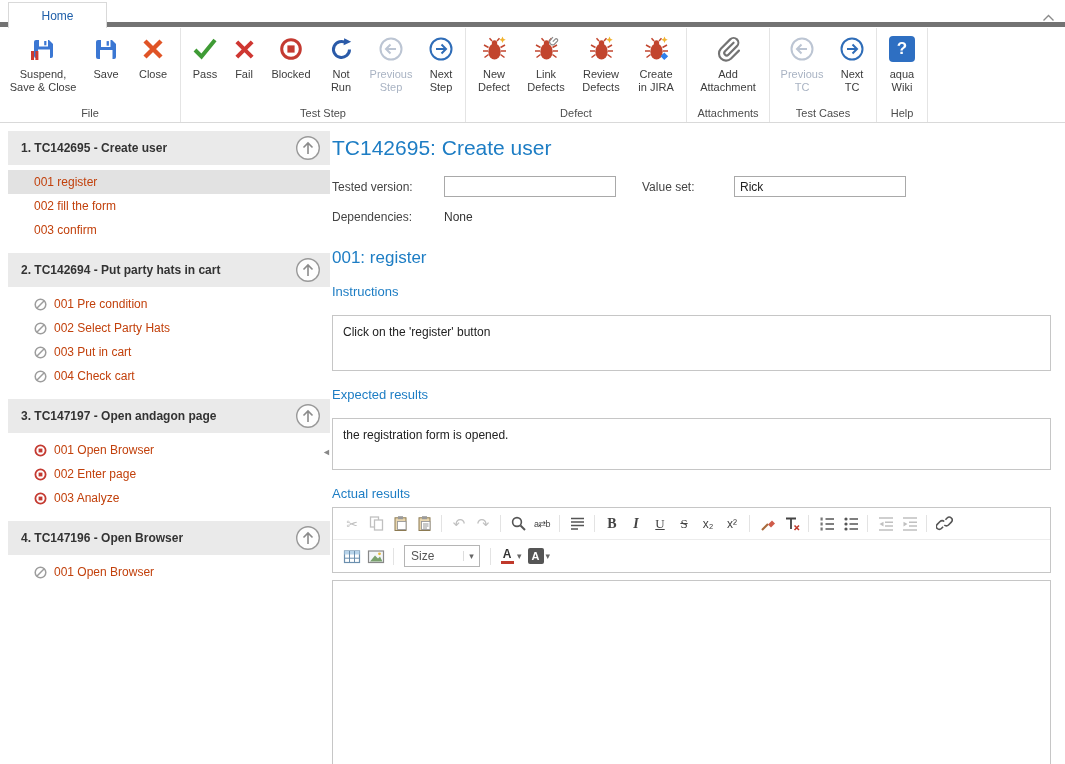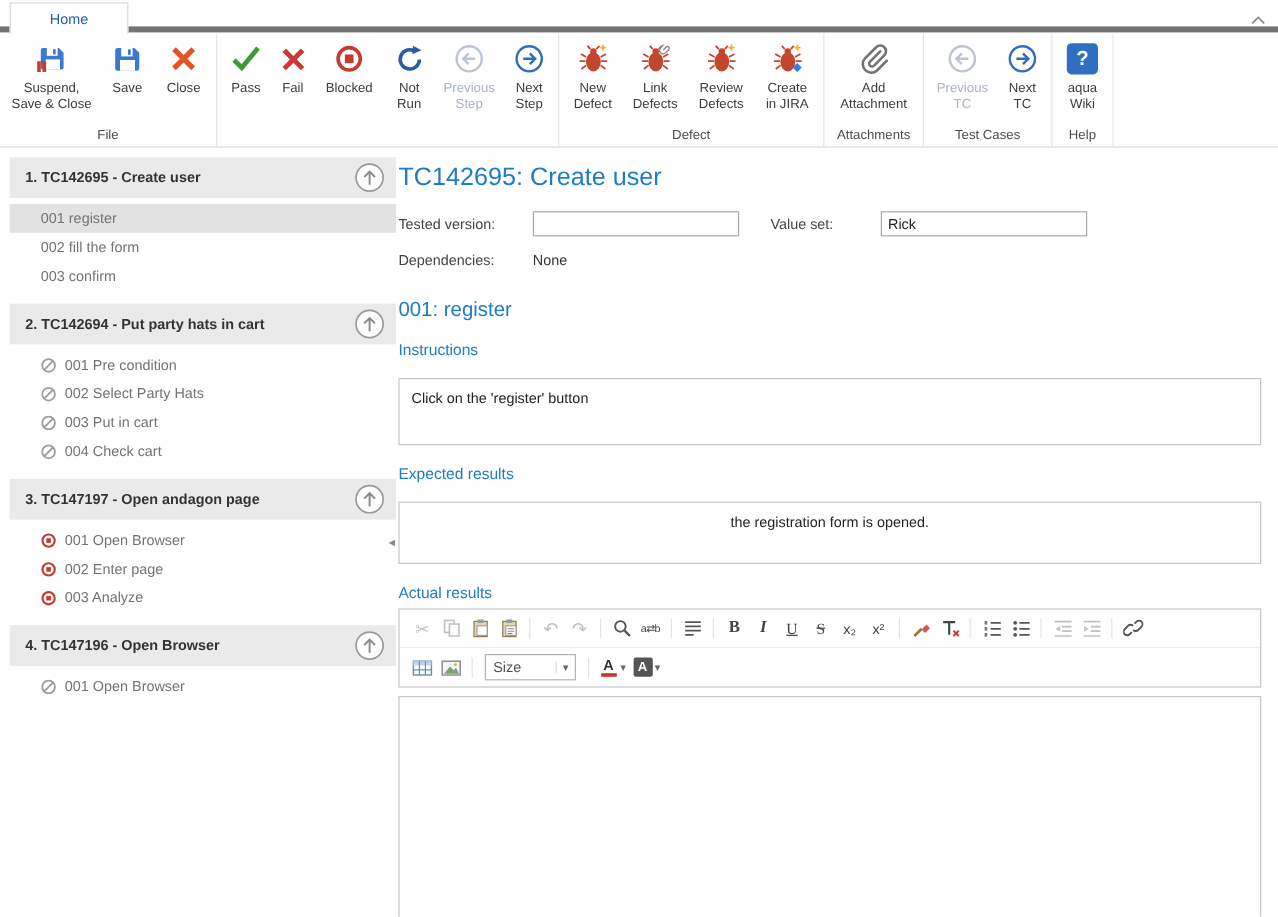--- a/index.html
+++ b/index.html
@@ -21,38 +21,38 @@
   .rlb { font-size:11px; line-height:1.2; text-align:center; color:#3c3c3c; margin-top:3px; }
   .rbtn.disabled .rlb { color:#a9b3c3; }
   .rgl { font-size:11px; color:#4c4c4c; text-align:center; padding:4px 0 3px; }
   .rfill { flex:1; }
 
   
   .sidebar { position:absolute; left:0; top:128px; width:330px; bottom:0; padding-left:8px; font-size:12px; color:#333; overflow:hidden; }
   .tc-header { position:relative; background:#eaeaea; padding:10px 47px 10px 13px; font-weight:700; font-size:12px; color:#333; margin:11px 0 5px; }
   .tc-block:first-child .tc-header { margin-top:3px; }
   .tc-up { position:absolute; right:9px; top:50%; transform:translateY(-50%); width:26px; height:26px; cursor:pointer; }
-  .tc-step { display:flex; align-items:center; gap:7px; padding:5px 8px 5px 26px; font-size:12px; color:#737373; cursor:default; }
+  .tc-step { display:flex; align-items:center; gap:7px; padding:5px 8px 5px 26px; font-size:12px; color:#c2410c; cursor:default; }
   .tc-step.selected { background:#e2e2e2; }
   .step-icon { width:13px; height:13px; display:flex; align-items:center; justify-content:center; flex:0 0 13px; }
 
   
   .main { position:absolute; left:330px; top:128px; right:0; bottom:0; padding:2px 14px 0 2px; }
   .main-title { font-size:21px; color:#1d7dc4; font-weight:400; margin-top:6px; }
   .fields-row { display:flex; align-items:center; margin-top:16px; font-size:12px; color:#444; }
   .flabel1 { width:112px; }
   .flabel2 { width:92px; margin-left:26px; }
   .field-input { width:172px; height:21px; border:1px solid #a9a9a9; font-size:12px; padding:2px 5px; font-family:"Liberation Sans",sans-serif; color:#222; }
   .dep-row { display:flex; align-items:center; margin-top:13px; font-size:12px; color:#444; }
   .dep-value { color:#333; }
   .step-heading { font-size:17px; color:#1d7dc4; margin-top:24px; font-weight:400; }
   .section-label { font-size:13px; color:#1d7dc4; margin-top:16px; }
   .text-box { border:1px solid #c6c6c6; margin-top:16px; padding:9px 10px; font-size:12px; color:#222; background:#fff; }
   .box-instructions { height:56px; }
-  .box-expected { height:52px;text-align:center; }
+  .box-expected { height:52px; }
 
   
   .editor-toolbar { border:1px solid #c6c6c6; margin-top:6px; background:#fff; }
   .tb-row { display:flex; align-items:center; height:32px; padding:0 8px; gap:2px; }
   .tb-row1 { border-bottom:1px solid #ececec; }
   .tbtn { width:22px; height:22px; display:flex; align-items:center; justify-content:center; font-size:13px; color:#444; border-radius:2px; cursor:pointer; }
   .tbtn.disabled { color:#c0c0c0; cursor:default; }
   .tsep { width:1px; height:17px; background:#e3e3e3; margin:0 4px; flex:0 0 1px; }
   .g-cut { font-size:14px; }
   .g-undo,.g-redo { font-size:15px; }
@@ -177,20 +177,21 @@
       <div class="rbtn">
         <span class="ric">
           <svg width="28" height="28" viewBox="0 0 28 28">
               <circle cx="14" cy="14" r="10.5" stroke="#2f6db8" stroke-width="2" fill="#fff"></circle>
               <path d="M9,14 H18 M14.5,9.5 L19,14 l-4.5,4.5" stroke="#2f6db8" stroke-width="2" fill="none"></path>
             </svg>
         </span>
         <span class="rlb" style="width:32px">Next Step</span>
       </div>
     </div>
+    <div class="rgl">Test Step</div>
   </div>
 
   <div class="rgroup">
     <div class="rbtns">
       <div class="rbtn">
         <span class="ric">
           <svg width="27" height="27" viewBox="0 0 27 27">
             <g stroke="#c2452e" stroke-width="1.5" fill="none">
                 <path d="M11,5 L8.5,2.2"></path>
                 <path d="M16,5 L18.5,2.2"></path>

